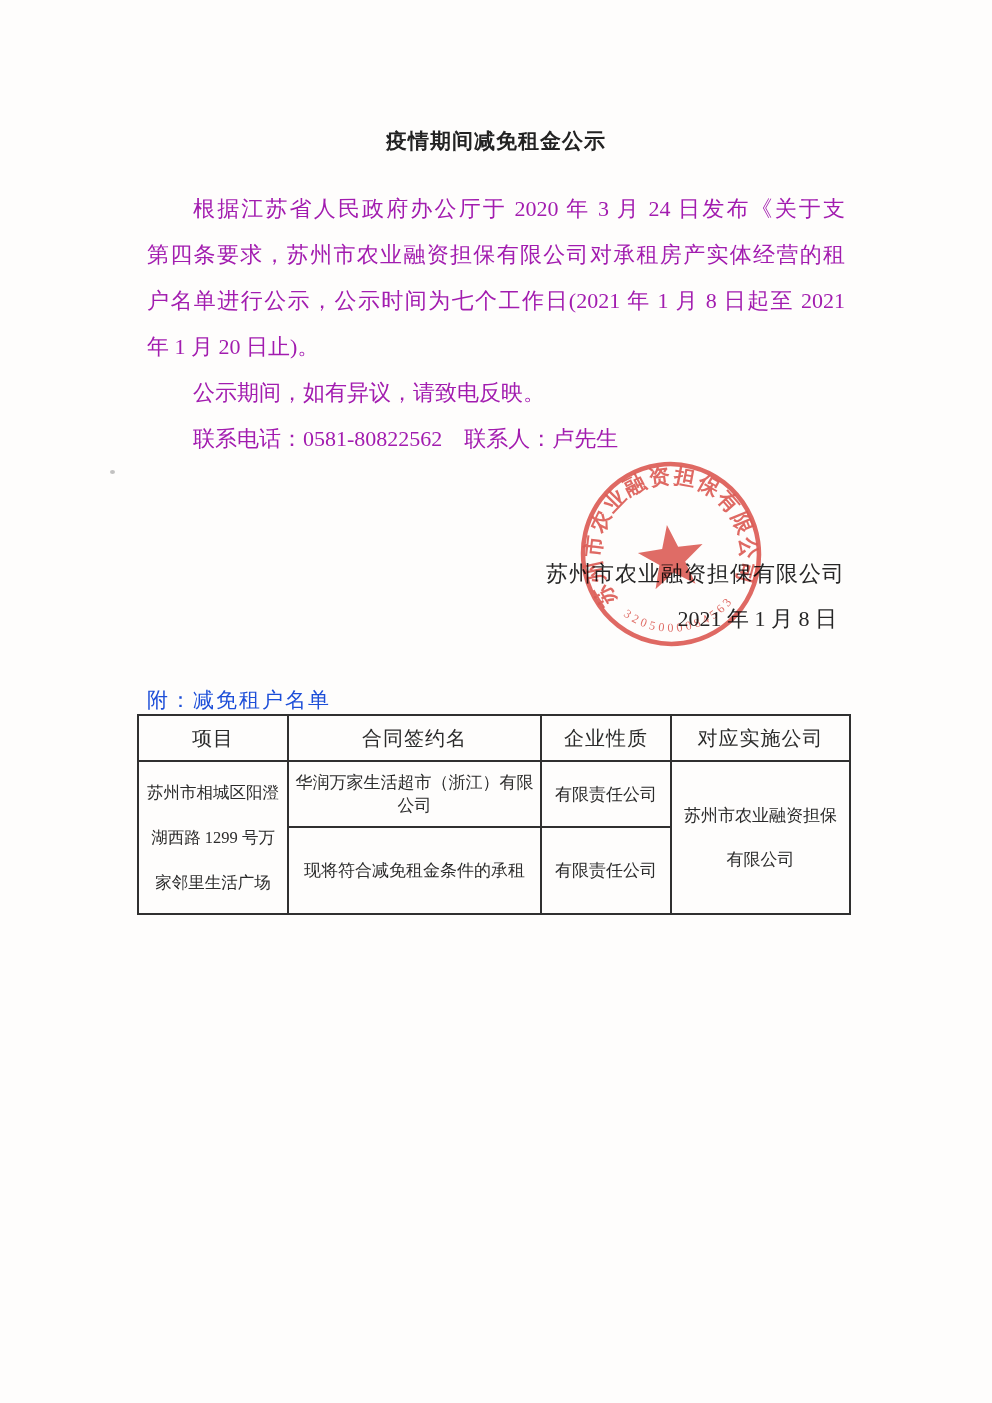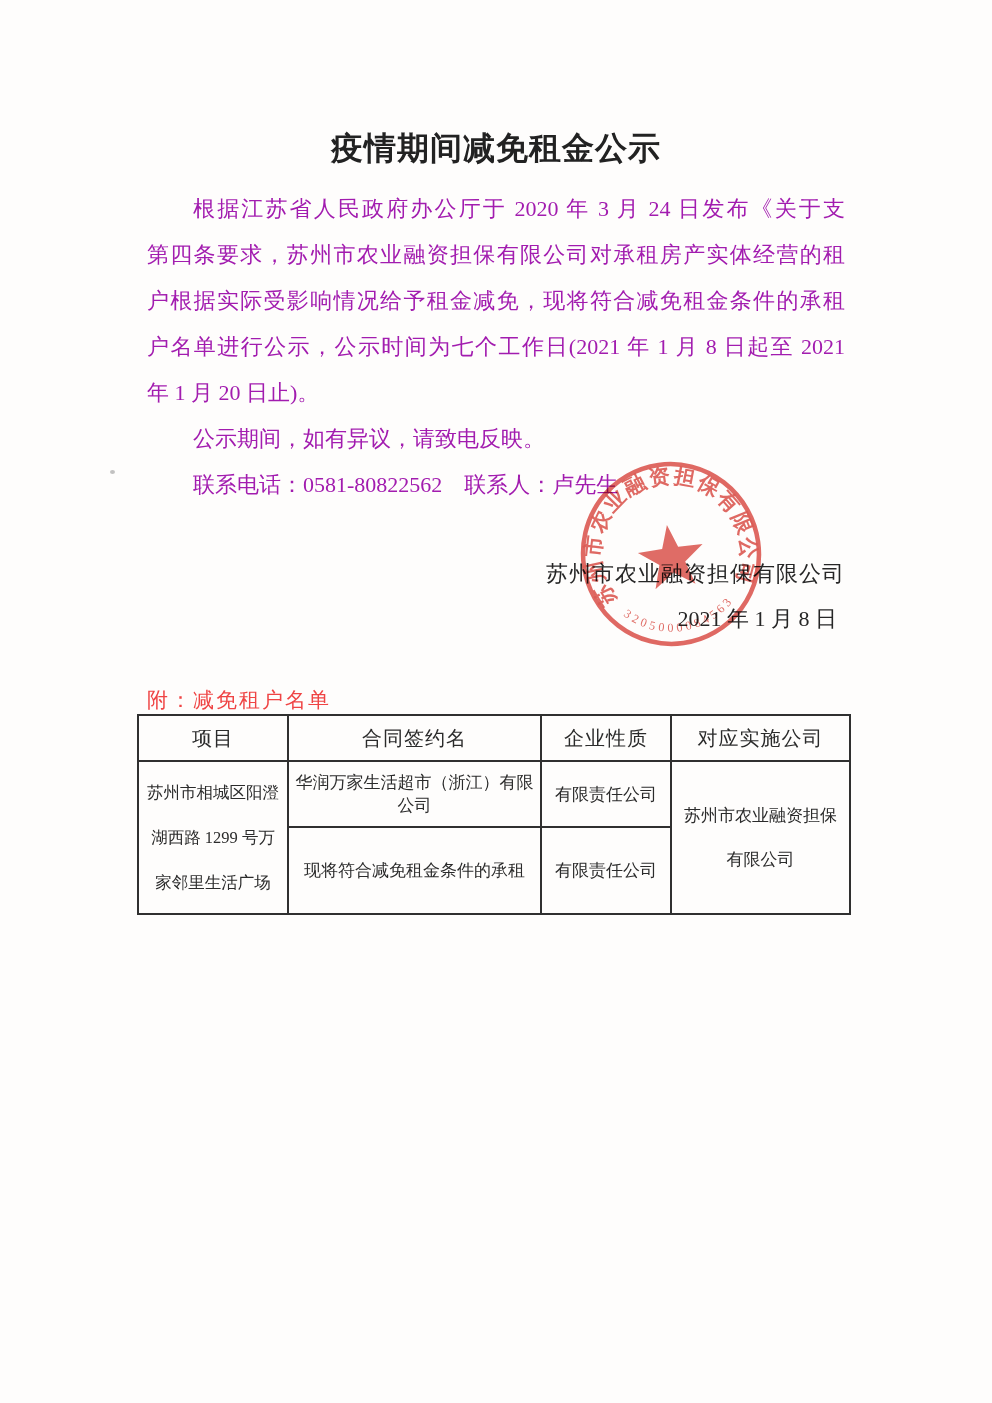--- a/index.html
+++ b/index.html
@@ -8,40 +8,40 @@
     position: relative;
     width: 992px; height: 1403px;
     margin: 0 auto;
     background: #fefdfc;
     color: #2b2b2b;
     overflow: hidden;
   }
   .title {
     position: absolute; top: 127px; left: 0; width: 100%;
     text-align: center;
-    font-size: 32px; font-weight: bold; letter-spacing: 1px;
+    font-size: 21px; font-weight: bold; letter-spacing: 1px;
     color: #222;
   }
   .body-text {
     position: absolute; top: 186px; left: 147px; width: 698px;
     font-size: 22px; color: #a21caf;
   }
   .line { height: 46px; line-height: 46px; white-space: nowrap; }
   .line.justify { text-align: justify; text-align-last: justify; white-space: normal; overflow: hidden; }
   .line.indent { text-indent: 46px; }
   .line.pre { white-space: pre; }
   .signature {
     position: absolute; top: 551px; left: 147px; width: 698px;
     font-size: 22px; color: #262626; text-align: right;
   }
   .sig-company { height: 45px; line-height: 45px; letter-spacing: 1px; }
   .sig-date { height: 45px; line-height: 45px; padding-right: 8px; }
   .attachment-label {
     position: absolute; top: 686px; left: 147px;
-    font-size: 21px; letter-spacing: 2px; color: #ef4444;
+    font-size: 21px; letter-spacing: 2px; color: #1d4ed8;
   }
   table.tenant-table {
     position: absolute; top: 714px; left: 137px;
     width: 712px; table-layout: fixed;
     border-collapse: collapse;
     font-size: 17px; color: #2b2b2b;
   }
   .tenant-table th, .tenant-table td {
     border: 2px solid #303030;
     text-align: center; vertical-align: middle;
@@ -69,21 +69,20 @@
 </head>
 <body>
 
 <div class="page">
 
   <h1 class="title">疫情期间减免租金公示</h1>
 
   <div class="body-text">
     <div class="line justify indent">根据江苏省人民政府办公厅于 2020 年 3 月 24 日发布《关于支</div>
     <div class="line justify">第四条要求，苏州市农业融资担保有限公司对承租房产实体经营的租</div>
-    <div class="line justify">户根据实际受影响情况给予租金减免，现将符合减免租金条件的承租</div>
     <div class="line justify">户名单进行公示，公示时间为七个工作日(2021 年 1 月 8 日起至 2021</div>
     <div class="line">年 1 月 20 日止)。</div>
     <div class="line indent">公示期间，如有异议，请致电反映。</div>
     <div class="line indent pre">联系电话：0581-80822562    联系人：卢先生</div>
   </div>
 
   <div class="signature">
     <div class="sig-company">苏州市农业融资担保有限公司</div>
     <div class="sig-date">2021 年 1 月 8 日</div>
   </div>

